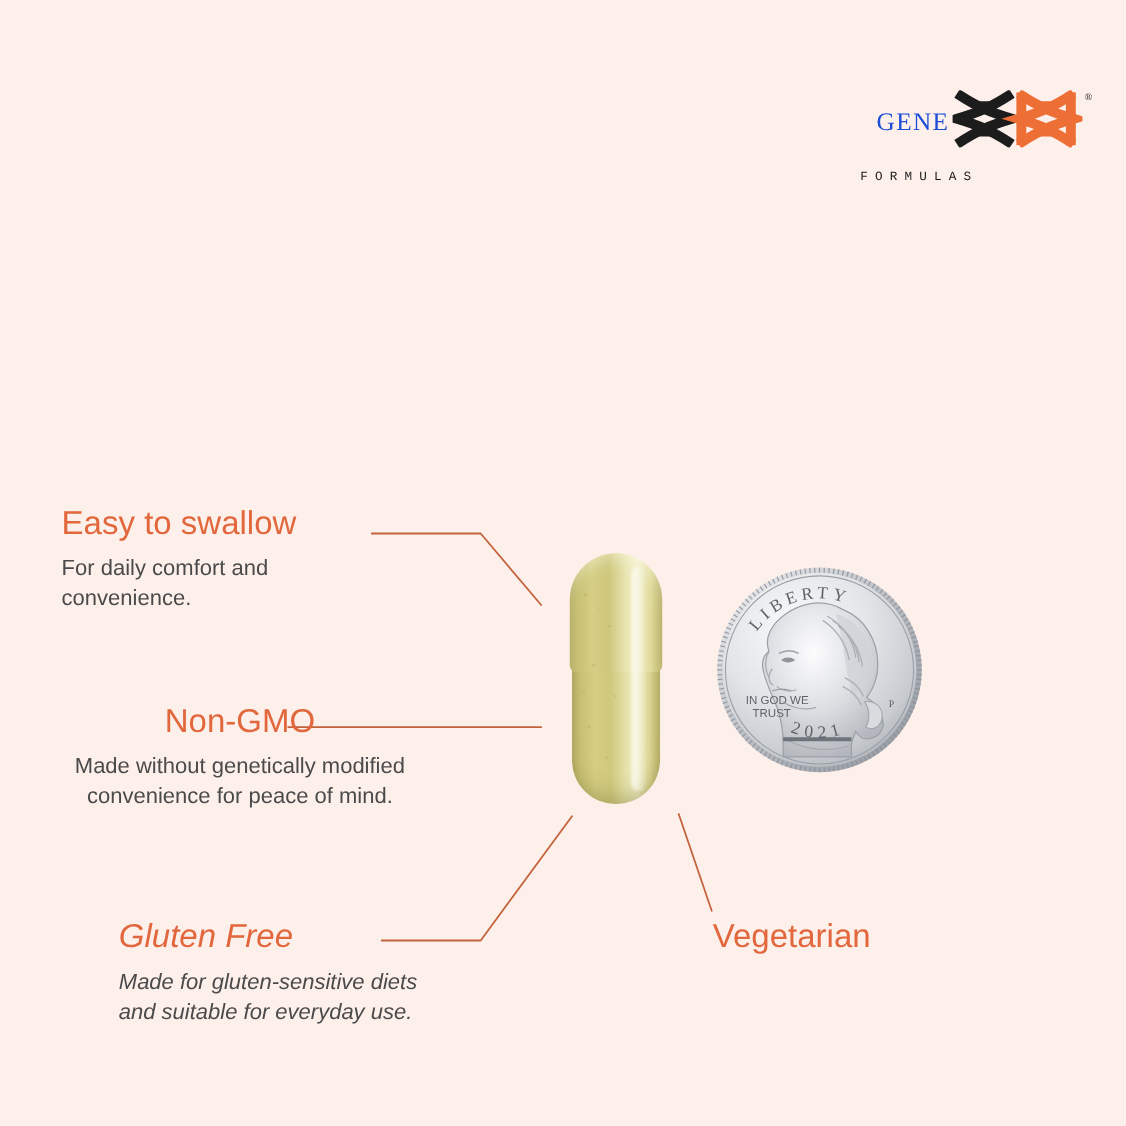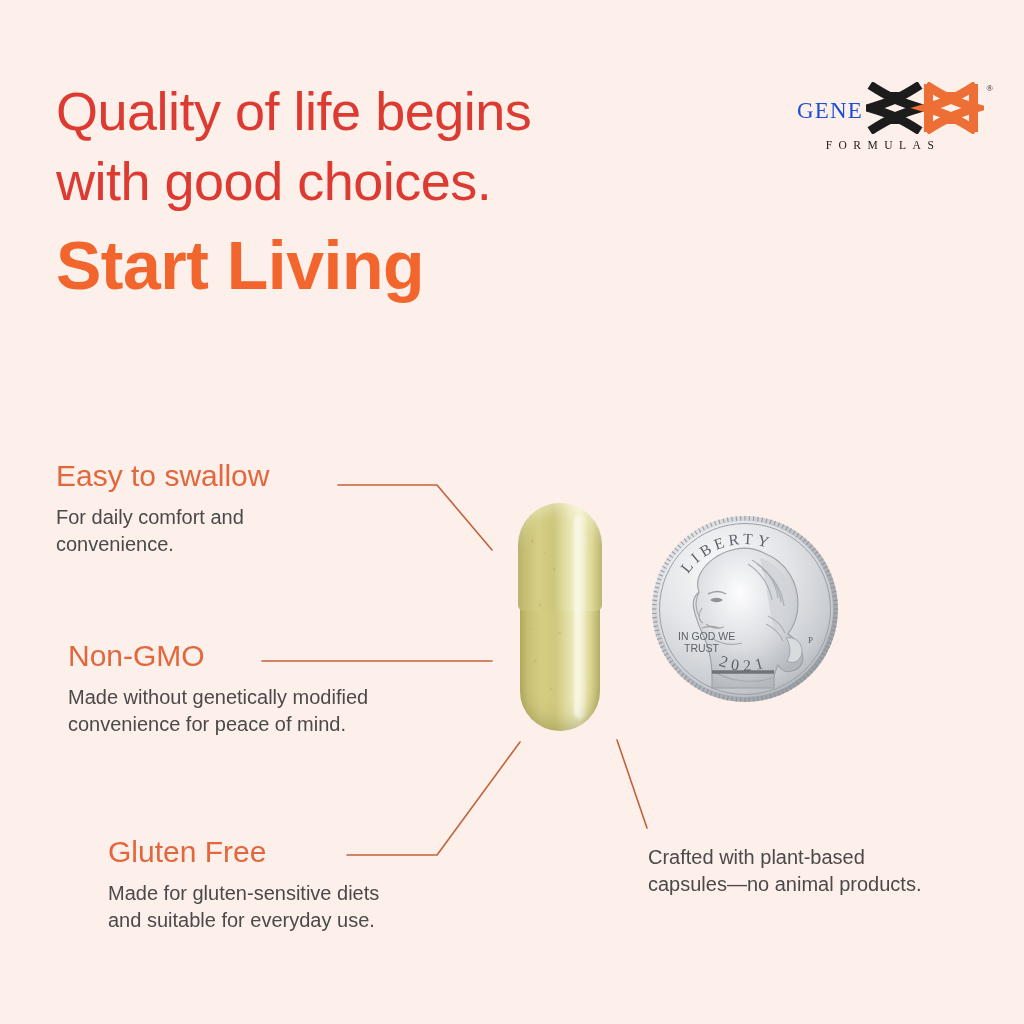--- a/index.html
+++ b/index.html
@@ -77,27 +77,26 @@
   }
   #logo-reg {
     position: absolute;
     right: -9px;
     top: 1px;
     font-family: "Liberation Serif", serif;
     font-size: 9px;
     color: #1c1c1c;
   }
   #logo-formulas {
-    text-align: center;
-    font-family: Liberation Serif, serif;
+    font-family: Liberation Mono, monospace;
     font-size: 11.5px;
     letter-spacing: 6.5px;
     color: #1c1c1c;
     padding-left: 6px;
-    margin-top: 5px;
+    margin-top: 21px;
   }
 
   
   #connectors {
     position: absolute;
     left: 0;
     top: 0;
     width: 1024px;
     height: 1024px;
     pointer-events: none;
@@ -116,22 +115,22 @@
   }
   .feature-desc {
     color: #4a4a4a;
     font-size: 20px;
     line-height: 27px;
     margin-top: 10px;
     white-space: pre-line;
   }
 
   #feature-easy      { left: 56px;  top: 458px; }
-  #feature-nongmo    { left: 68px;  top: 638px; }
-  #feature-gluten    { left: 108px; top: 834px; }
+  #feature-nongmo    { left: 68px;  top: 638px; text-align: center; }
+  #feature-gluten    { left: 108px; top: 834px; font-style: italic; }
   #feature-vegetarian{ left: 648px; top: 834px; }
 
   
   #capsule-wrap {
     position: absolute;
     left: 518px;
     top: 503px;
     width: 84px;
     height: 228px;
   }
@@ -209,25 +208,20 @@
     top: 512px;
     width: 194px;
     height: 194px;
   }
 </style>
 </head>
 <body>
 
 <div id="canvas">
 
-  <div id="headline">
-    <div class="head-line">Quality of life begins</div>
-    <div class="head-line">with good choices.</div>
-    <div id="headline-emphasis">Start Living</div>
-  </div>
 
   <div id="logo">
     <div id="logo-top">
       <div id="logo-gene">GENE</div>
       <div id="logo-mark">
         <svg width="118" height="52" viewBox="0 0 118 52" xmlns="http://www.w3.org/2000/svg">
 
           <g fill="none" stroke="#1c1c1c" stroke-width="9" stroke-linecap="butt">
             <path d="M4 3 C 24 16, 34 20, 54 26 C 34 32, 24 36, 4 49"></path>
             <path d="M54 3 C 34 16, 24 20, 4 26 C 24 32, 34 36, 54 49"></path>
@@ -275,22 +269,21 @@
 convenience for peace of mind.</div>
   </div>
 
   <div class="feature" id="feature-gluten">
     <div class="feature-title">Gluten Free</div>
     <div class="feature-desc">Made for gluten-sensitive diets
 and suitable for everyday use.</div>
   </div>
 
   <div class="feature" id="feature-vegetarian">
-    <div class="feature-desc">Crafted with plant-based
-capsules—no animal products.</div>
+    <div class="feature-title">Vegetarian</div>
   </div>
 
   <div id="capsule-wrap">
     <div id="capsule-body"></div>
     <div id="capsule-cap"></div>
     <div id="capsule-speck"></div>
     <div id="capsule-highlight"></div>
   </div>
 
   <div id="coin-wrap">

